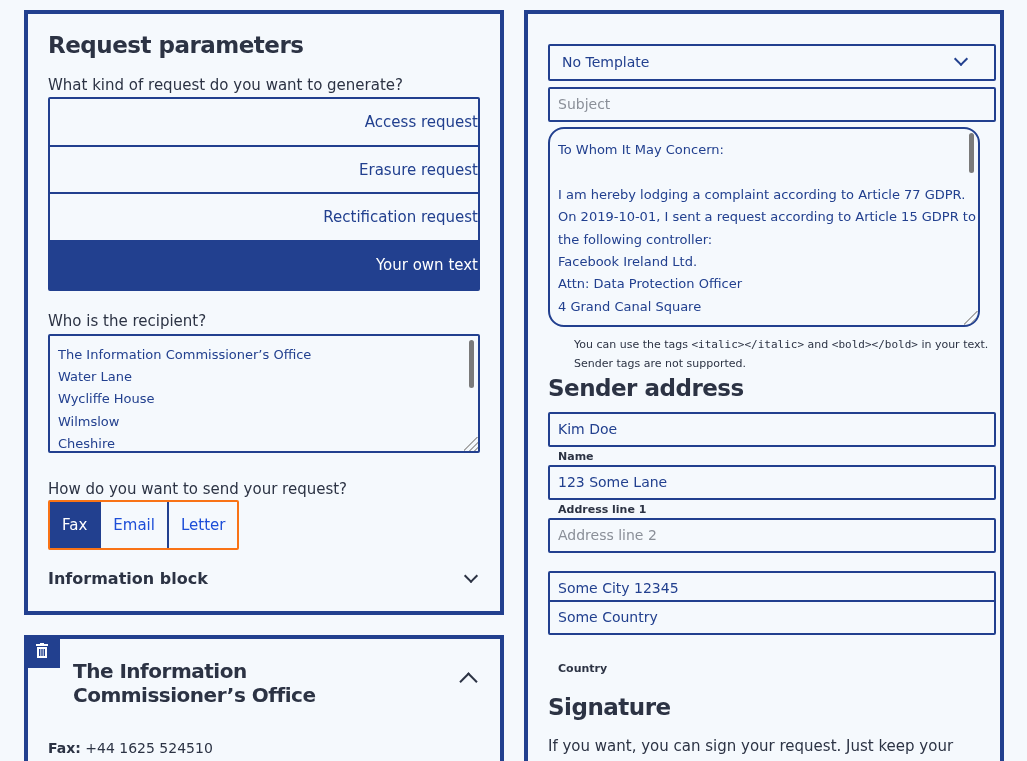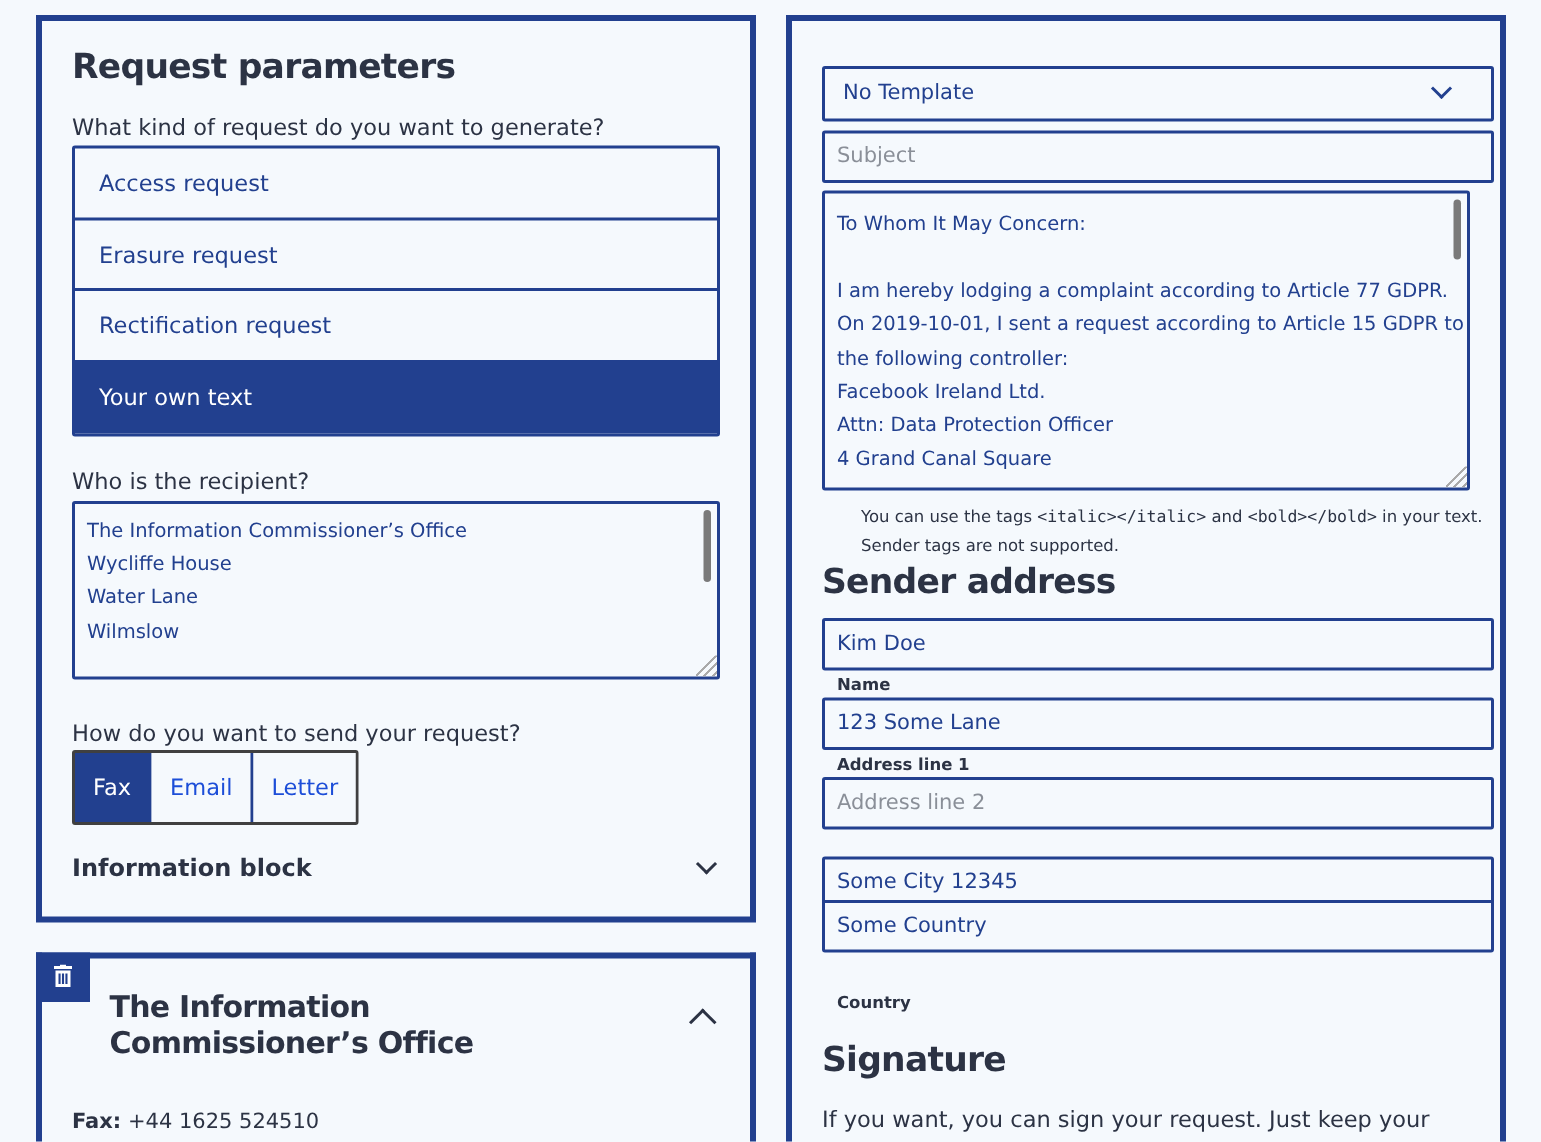--- a/index.html
+++ b/index.html
@@ -25,20 +25,21 @@
     font-family: "DejaVu Sans", sans-serif;
     letter-spacing: -0.5px;
   }
   .label {
     font-size: 15px; color: #2c3344; position: absolute;
   }
   .option-list {
     position: absolute; left: 20px; top: 83px; width: 432px;
     border: 2px solid #22408f; border-radius: 2px;
     background: #f5f9fd;
+    text-align: right;
   }
   .option {
     height: 47.5px; line-height: 47.5px; padding-left: 16px;
     font-size: 15px; color: #22408f;
     border-bottom: 2px solid #22408f;
     cursor: pointer;
   }
   .option:last-child { border-bottom: none; }
   .option.selected { background: #22408f; color: #ffffff; }
 
@@ -53,21 +54,21 @@
     position: absolute; right: 4px; top: 4px; width: 5px;
     background: #7a7a7a; border-radius: 3px;
   }
   .resize-handle {
     position: absolute; right: 0; bottom: 0; width: 14px; height: 14px;
     background: linear-gradient(135deg, transparent 0 45%, #aaa 45% 52%, transparent 52% 65%, #aaa 65% 72%, transparent 72% 85%, #aaa 85% 92%, transparent 92%);
   }
 
   .seg-group {
     position: absolute; left: 20px; top: 486px; height: 50px;
-    display: flex; border: 2px solid #404040; border-radius: 2px;
+    display: flex; border: 2px solid #f97316; border-radius: 2px;
   }
   .seg {
     height: 46px; line-height: 46px; padding: 0 12px;
     font-size: 15px; color: #1d4ed8; background: #f5f9fd;
     border-right: 2px solid #22408f; cursor: pointer;
   }
   .seg:last-child { border-right: none; }
   .seg.selected { background: #22408f; color: #fff; }
 
   .chevron {
@@ -102,23 +103,24 @@
     <div class="option">Access request</div>
     <div class="option">Erasure request</div>
     <div class="option">Rectification request</div>
     <div class="option selected">Your own text</div>
   </div>
 
   <div class="label" style="left:20px; top:298px;">Who is the recipient?</div>
 
   <div class="textarea-box" style="left:20px; top:320px; width:432px; height:119px; padding:8px 8px; font-size:13px; line-height:22.2px;">
     <div class="line">The Information Commissioner’s Office</div>
+    <div class="line">Water Lane</div>
     <div class="line">Wycliffe House</div>
-    <div class="line">Water Lane</div>
     <div class="line">Wilmslow</div>
+    <div class="line">Cheshire</div>
     <div class="scrollbar" style="height:48px;"></div>
     <div class="resize-handle"></div>
   </div>
 
   <div class="label" style="left:20px; top:466px;">How do you want to send your request?</div>
 
   <div class="seg-group" style="top:486px;">
     <div class="seg selected">Fax</div>
     <div class="seg">Email</div>
     <div class="seg">Letter</div>
@@ -150,21 +152,21 @@
 </div>
 
 <div class="panel" id="right-panel">
   <div class="input" style="top:30px; height:37px; line-height:33px; padding-left:12px;">
     <span>No Template</span>
     <span class="chevron" style="left:406px; top:8px; border-color:#22408f; transform:rotate(45deg);"></span>
   </div>
 
   <div class="input placeholder" style="top:73px; height:35px;">Subject</div>
 
-  <div class="textarea-box" style="left:20px; top:113px; width:432px; height:200px; padding:10px 8px; font-size:13px; line-height:22.4px;">
+  <div class="textarea-box" style="left:20px; top:113px; width:432px; height:200px; padding:10px 8px; font-size:13px; line-height:22.4px;border-radius:16px;">
     <div class="line">To Whom It May Concern:</div>
     <div class="line" style="height:22.4px;"></div>
     <div class="line">I am hereby lodging a complaint according to Article 77 GDPR.</div>
     <div class="line">On 2019-10-01, I sent a request according to Article 15 GDPR to</div>
     <div class="line">the following controller:</div>
     <div class="line">Facebook Ireland Ltd.</div>
     <div class="line">Attn: Data Protection Officer</div>
     <div class="line">4 Grand Canal Square</div>
     <div class="scrollbar" style="height:40px;"></div>
     <div class="resize-handle"></div>

